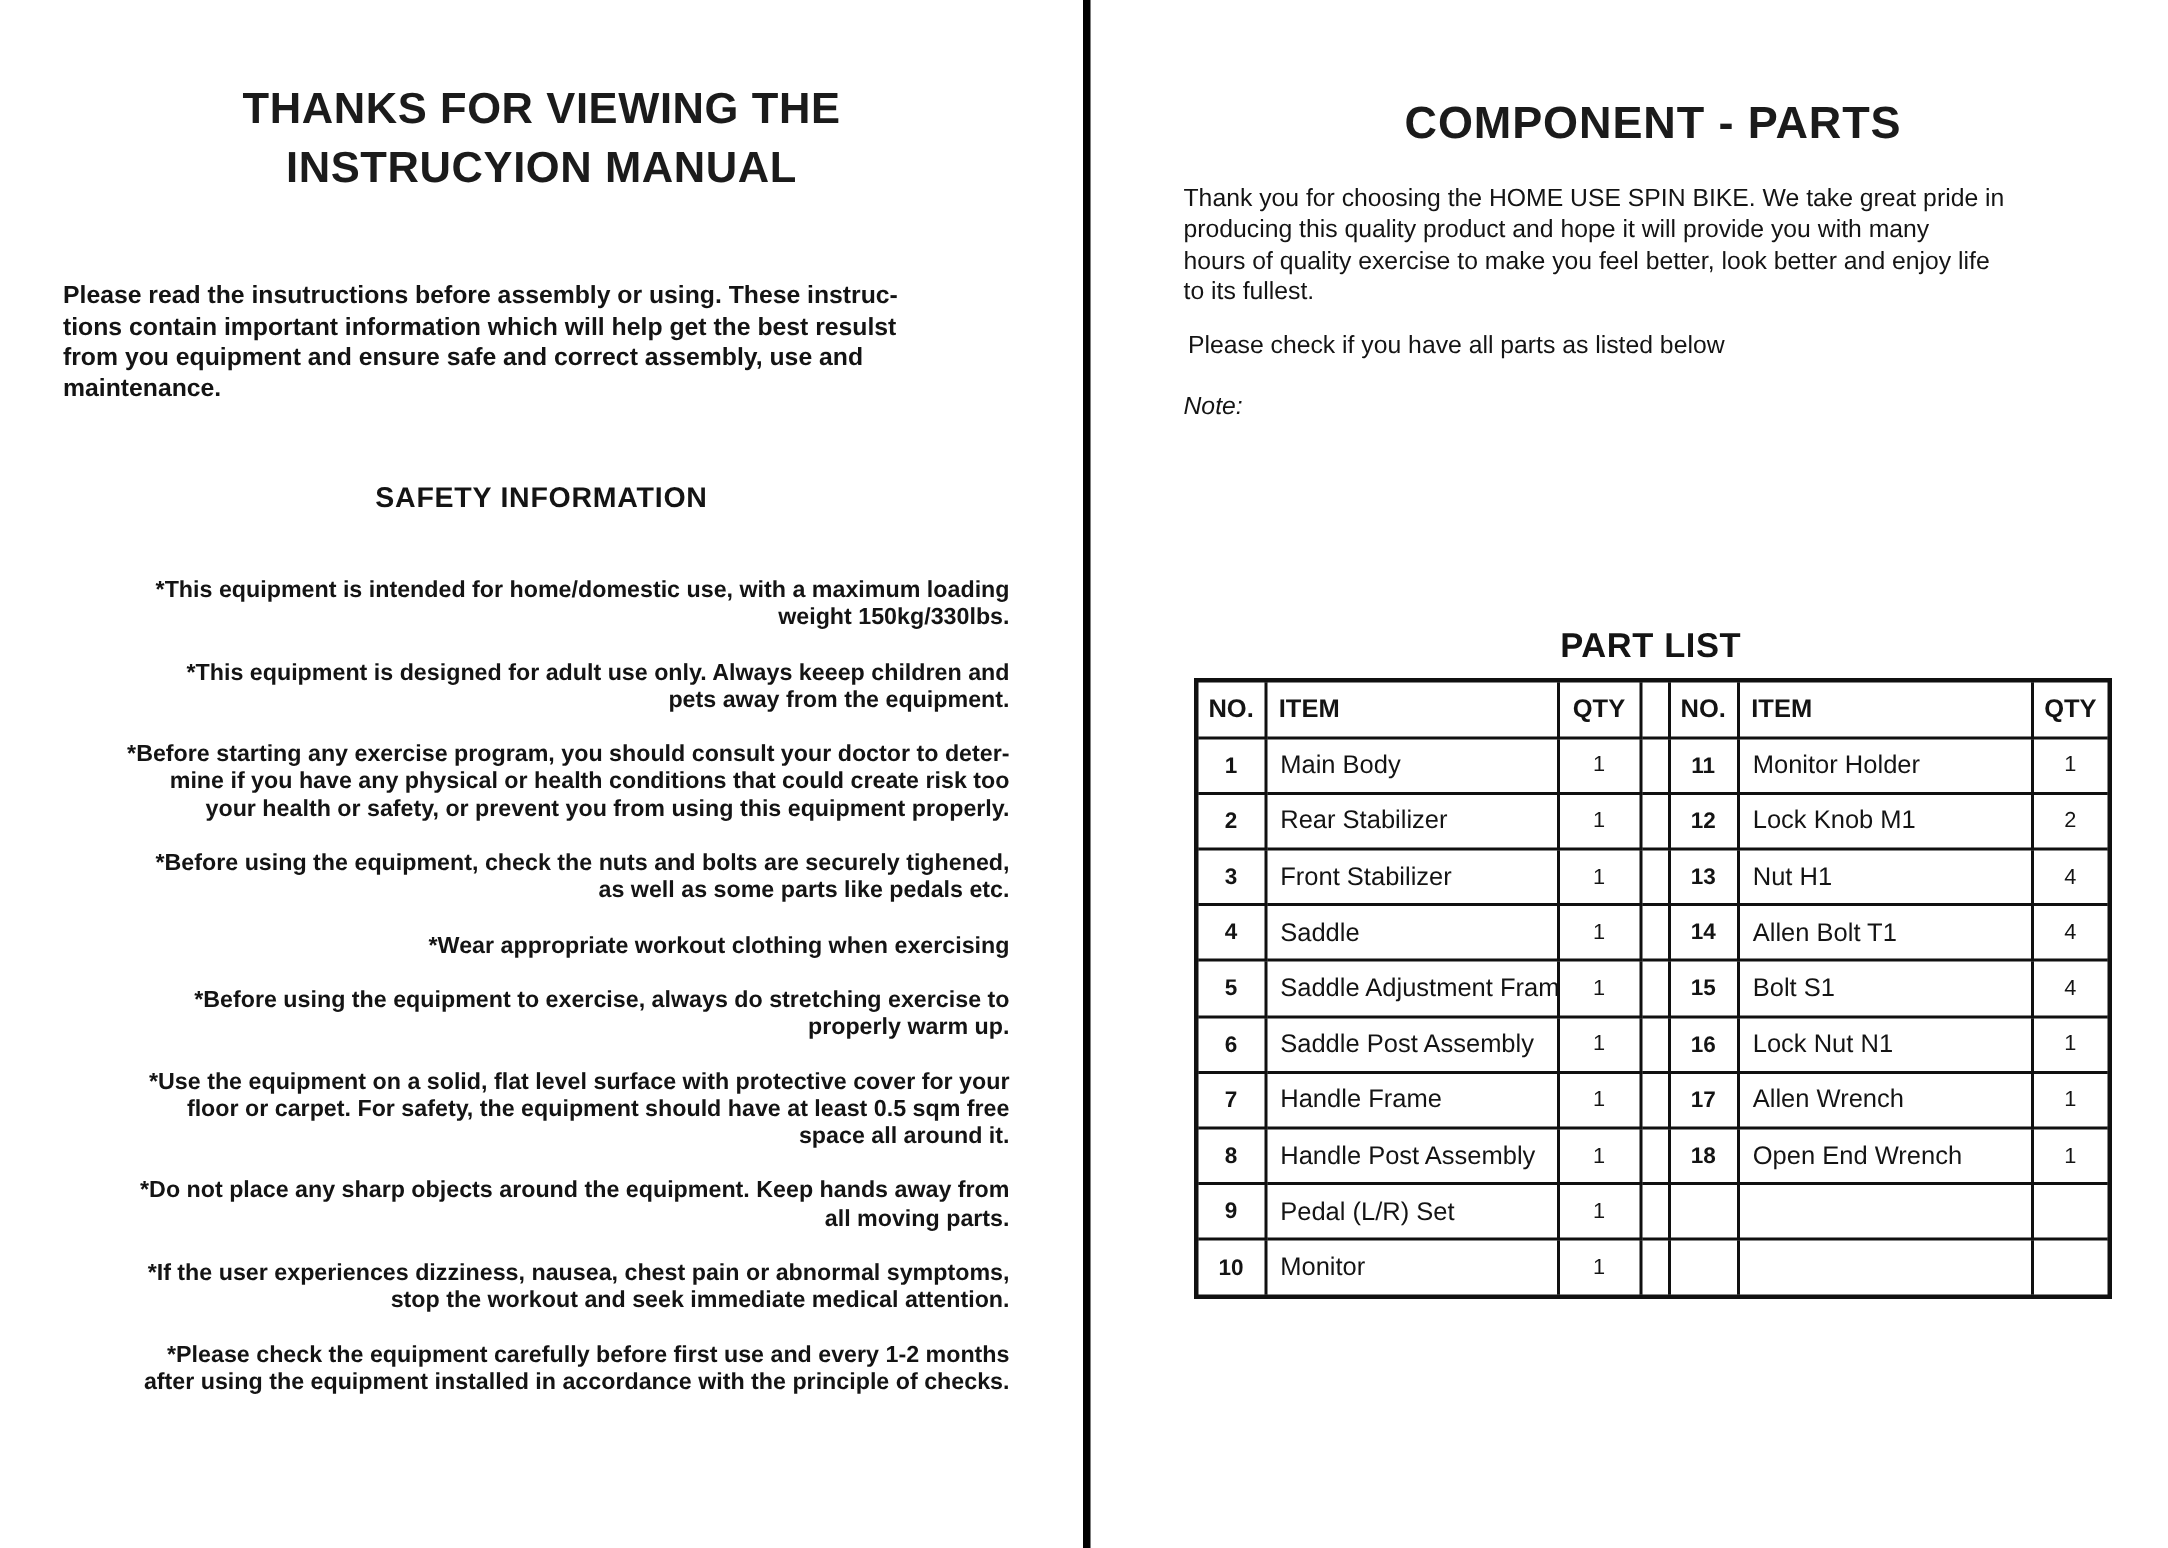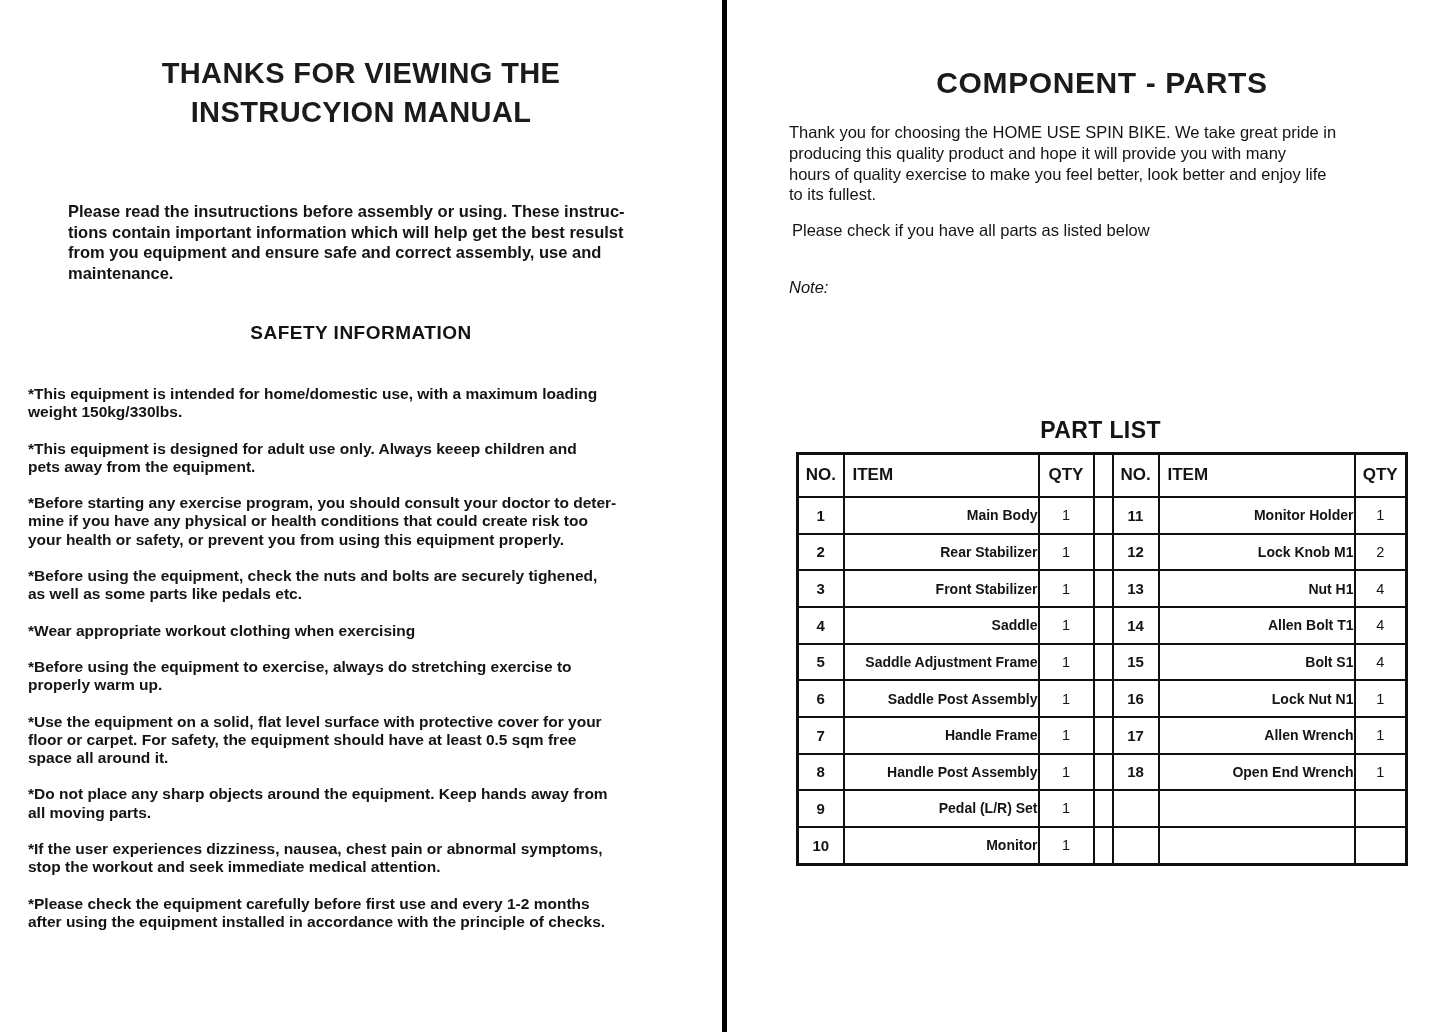--- a/index.html
+++ b/index.html
@@ -14,65 +14,65 @@
   .page-divider { position:absolute; left:722px; top:0; width:5px; height:1032px; background:#000; }
   .right-page { left:727px; width:718px; }
 
   
   .lp-title {
     position:absolute; top:54px; left:0; width:100%; text-align:center;
     font-size:29px; line-height:39px; font-weight:700; letter-spacing:.4px;
     white-space:pre-line; color:#1b1b1b;
   }
   .lp-intro {
-    position:absolute; top:201px; left:42px; width:628px;
-    font-size:16.5px; line-height:20.5px; font-weight:600; white-space:pre-line;margin-left:26px;
+    position:absolute; top:187px; left:42px; width:628px;
+    font-size:16.5px; line-height:20.5px; font-weight:600; white-space:pre-line;
   }
   .lp-safety-heading {
     position:absolute; top:322px; left:0; width:100%; text-align:center;
     font-size:19px; font-weight:700; letter-spacing:.5px;
   }
-  .lp-items { position:absolute; top:385px; left:28px; width:635px; }
+  .lp-items { position:absolute; top:385px; left:38px; width:635px;text-align:right; }
   .safety-item {
     margin:0 0 18px 0; font-size:15.5px; line-height:18.3px;
     font-weight:600; white-space:pre-line;
   }
 
   
   .rp-title {
     position:absolute; top:66px; left:0; width:100%; text-align:center;
     font-size:30px; font-weight:700; letter-spacing:.6px; color:#1b1b1b;padding-left:16px;
   }
   .rp-intro {
     position:absolute; top:122px; left:62px; width:648px;
     font-size:16.5px; line-height:20.8px; font-weight:500;
     white-space:pre-line;
   }
   .rp-check { position:absolute; top:221px; left:65px; font-size:16.5px; font-weight:400; }
-  .rp-note-label { position:absolute; top:278px; left:62px; font-size:16.5px; font-style:italic; font-weight:500; }
+  .rp-note-label { position:absolute; top:262px; left:62px; font-size:16.5px; font-style:italic; font-weight:500; }
   .rp-note-text {
     position:absolute; top:294px; left:62px; width:655px;
     font-size:16.5px; line-height:20.8px; font-style:italic; font-weight:500;
     white-space:pre-line;
   }
   .rp-partlist-heading {
     position:absolute; top:417px; left:69px; width:609px; text-align:center;
     font-size:23px; font-weight:700; letter-spacing:.4px;
   }
   table.parts-table {
     position:absolute; top:452px; left:69px; width:609px; height:414px;
     border-collapse:collapse; table-layout:fixed; border:3px solid #101010;
   }
   .parts-table th, .parts-table td {
     border:2.5px solid #101010; padding:0; overflow:hidden; white-space:nowrap;
   }
   .parts-table th { font-size:17px; font-weight:700; }
   th.h-item { text-align:left; padding-left:8px; }
   td.c-no  { text-align:center; font-size:15px; font-weight:700; }
-  td.c-item{ text-align:right; padding-left:9px; font-size:14px; font-weight:700; }
+  td.c-item{ text-align:left; padding-left:9px; font-size:17px; font-weight:400; }
   td.c-qty { text-align:center; font-size:14.5px; font-weight:400; }
 </style>
 </head>
 <body>
 
 <div class="page left-page">
   <div class="lp-title">THANKS FOR VIEWING THE
 INSTRUCYION MANUAL</div>
   <div class="lp-intro">Please read the insutructions before assembly or using. These instruc-
 tions contain important information which will help get the best resulst

